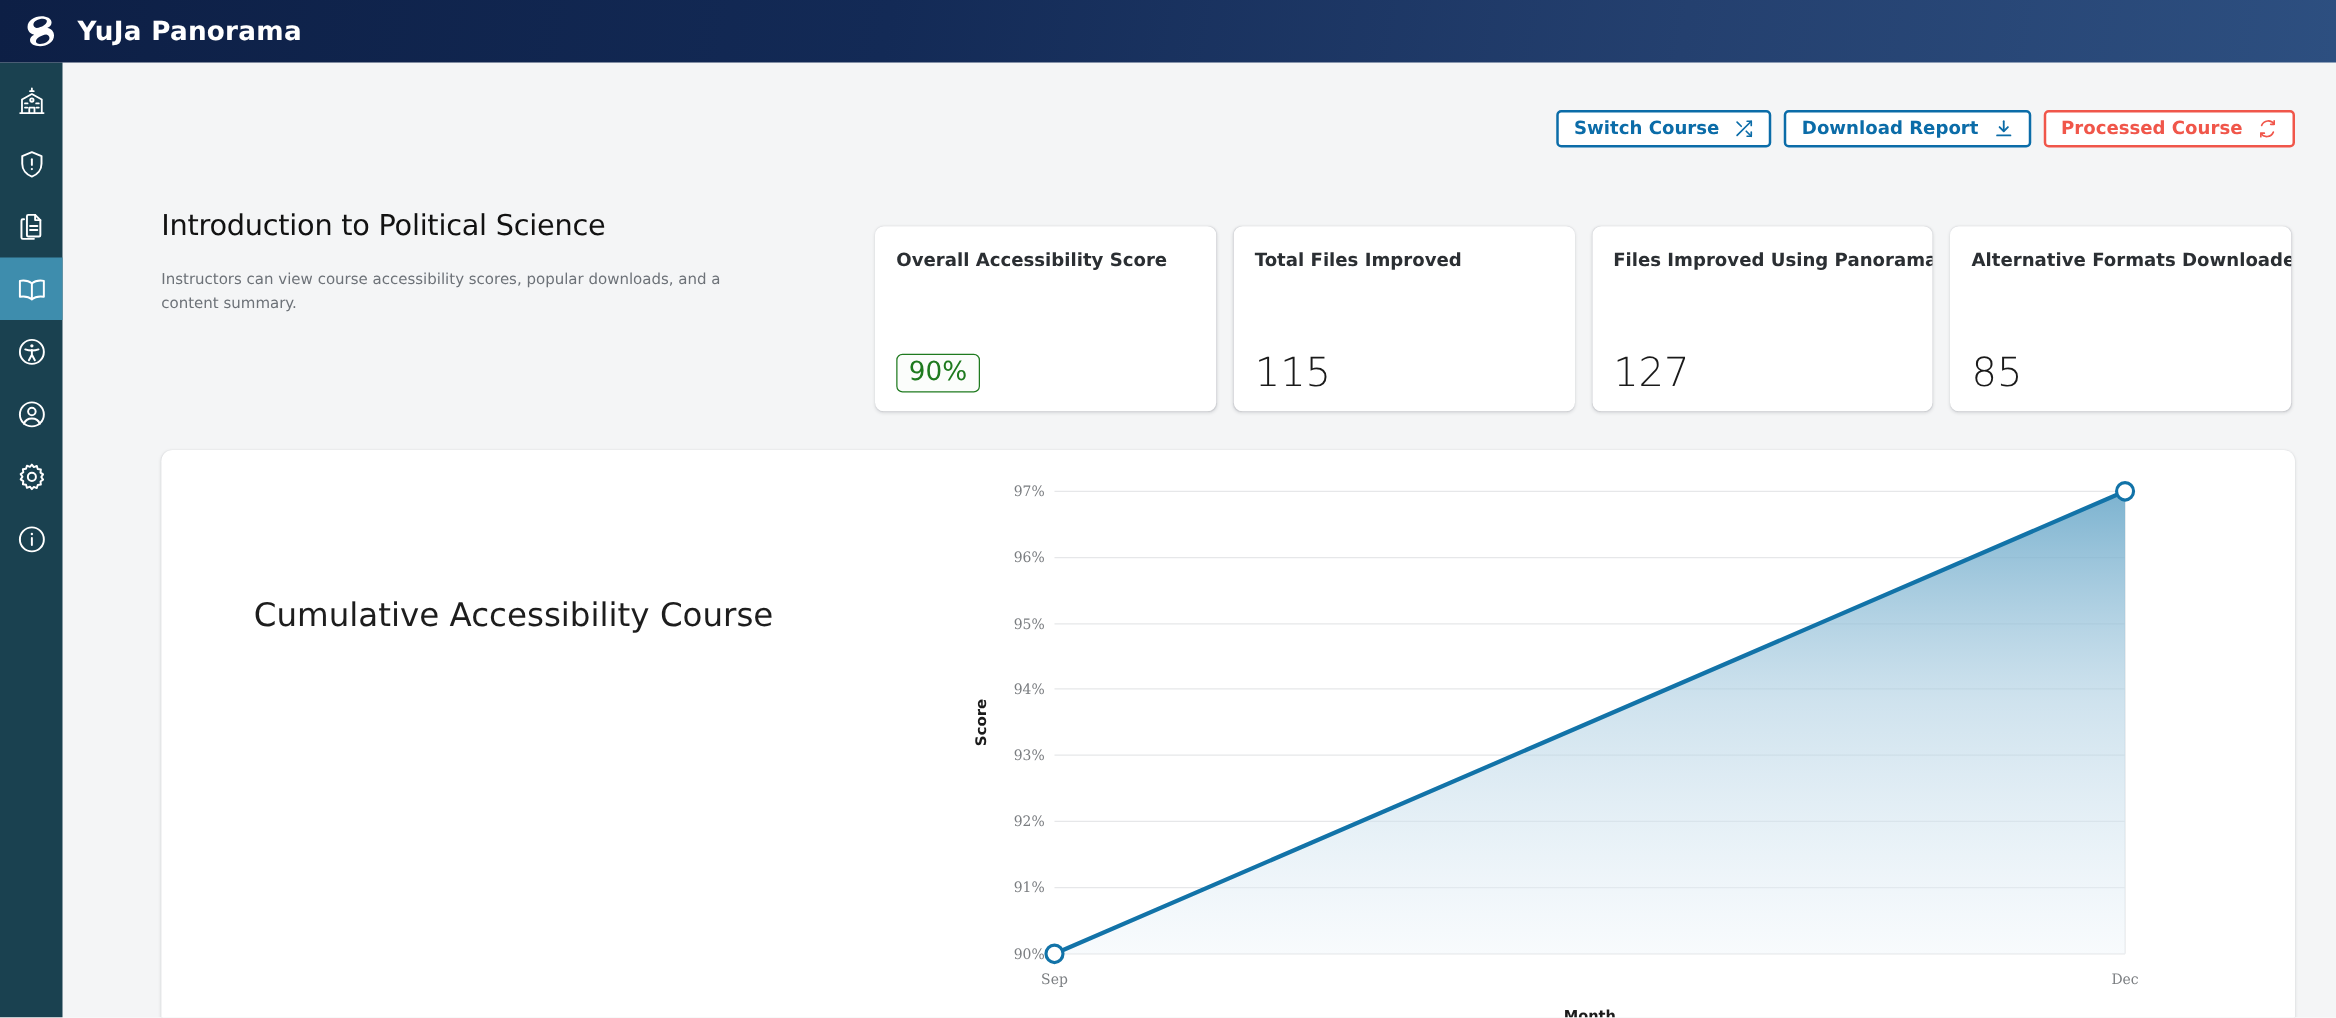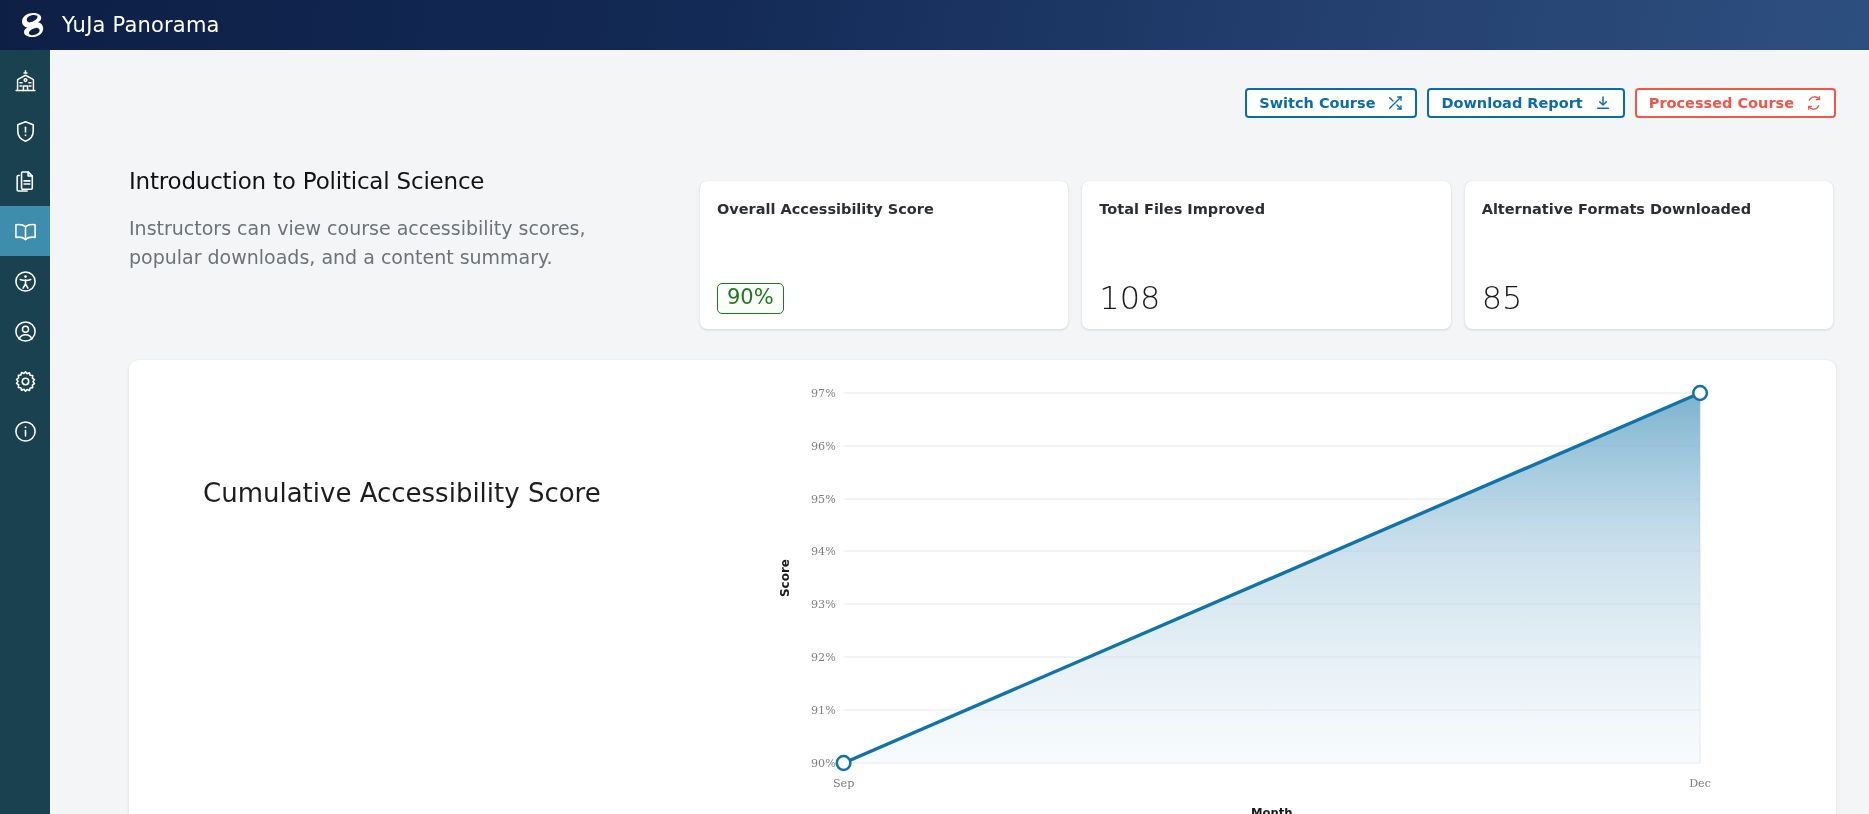--- a/index.html
+++ b/index.html
@@ -13,21 +13,21 @@
 
   
   .topbar {
     position: absolute; left: 0; top: 0; width: 1869px; height: 50px;
     background: linear-gradient(100deg, #0d1f45 0%, #132a56 38%, #24406f 72%, #2d4f80 100%);
     display: flex; align-items: center; gap: 14px; padding-left: 18px;
     z-index: 5;
   }
   .brand-logo { width: 30px; height: 30px; display: block; flex: 0 0 auto; }
   .brand-name {
-    color: #ffffff; font-size: 21px; font-weight: 400; letter-spacing: .2px;
+    color: #ffffff; font-size: 21px; font-weight: 700; letter-spacing: .2px;
     white-space: nowrap;
     text-align: right;
   }
 
   
   .sidebar {
     position: absolute; left: 0; top: 50px; width: 50px; height: 764px;
     background: #1a4150; display: flex; flex-direction: column; align-items: center;
     padding-top: 6px; z-index: 4;
   }
@@ -62,21 +62,21 @@
 
   
   .page-head {
     position: absolute; left: 79px; top: 118px; width: 500px;
   }
   .page-title {
     font-size: 23px; font-weight: 400; color: #121212; line-height: 1.13;
     letter-spacing: -.2px;
   }
   .page-sub {
-    margin-top: 20px; font-size: 19px; color: #6d7278; line-height: 1.55;
+    margin-top: 20px; font-size: 12px; color: #6d7278; line-height: 1.55;
     max-width: 462px;
   }
 
   
   .stats {
     position: absolute; left: 650px; top: 131px; right: 36px;
     display: flex; gap: 14px;
   }
   .stat-card {
     flex: 1 1 0; height: 148px; background: #ffffff; border-radius: 7px;
@@ -254,35 +254,39 @@
 
     <div class="stats">
 
       <div class="stat-card">
         <div class="stat-label">Overall Accessibility Score</div>
         <div class="stat-badge">90%</div>
       </div>
 
       <div class="stat-card">
         <div class="stat-label">Total Files Improved</div>
-        <div class="stat-value">108</div>
-      </div>
-
+        <div class="stat-value">115</div>
+      </div>
+
+      <div class="stat-card">
+        <div class="stat-label">Files Improved Using Panorama</div>
+        <div class="stat-value">127</div>
+      </div>
 
       <div class="stat-card">
         <div class="stat-label">Alternative Formats Downloaded</div>
         <div class="stat-value">85</div>
       </div>
 
     </div>
 
     <div class="chart-card">
 
       <div class="chart-text">
-        <h2 class="chart-title">Cumulative Accessibility Score</h2>
+        <h2 class="chart-title">Cumulative Accessibility Course</h2>
       </div>
 
       <div class="chart-plot">
         <svg viewBox="0 0 1140 473" preserveAspectRatio="none">
           <defs>
             <linearGradient id="areaFill" x1="0" y1="0" x2="0" y2="1">
               <stop offset="0%" stop-color="#6aa8c9" stop-opacity="0.88"></stop>
               <stop offset="45%" stop-color="#aecfe2" stop-opacity="0.60"></stop>
               <stop offset="100%" stop-color="#eef5fa" stop-opacity="0.42"></stop>
             </linearGradient>

